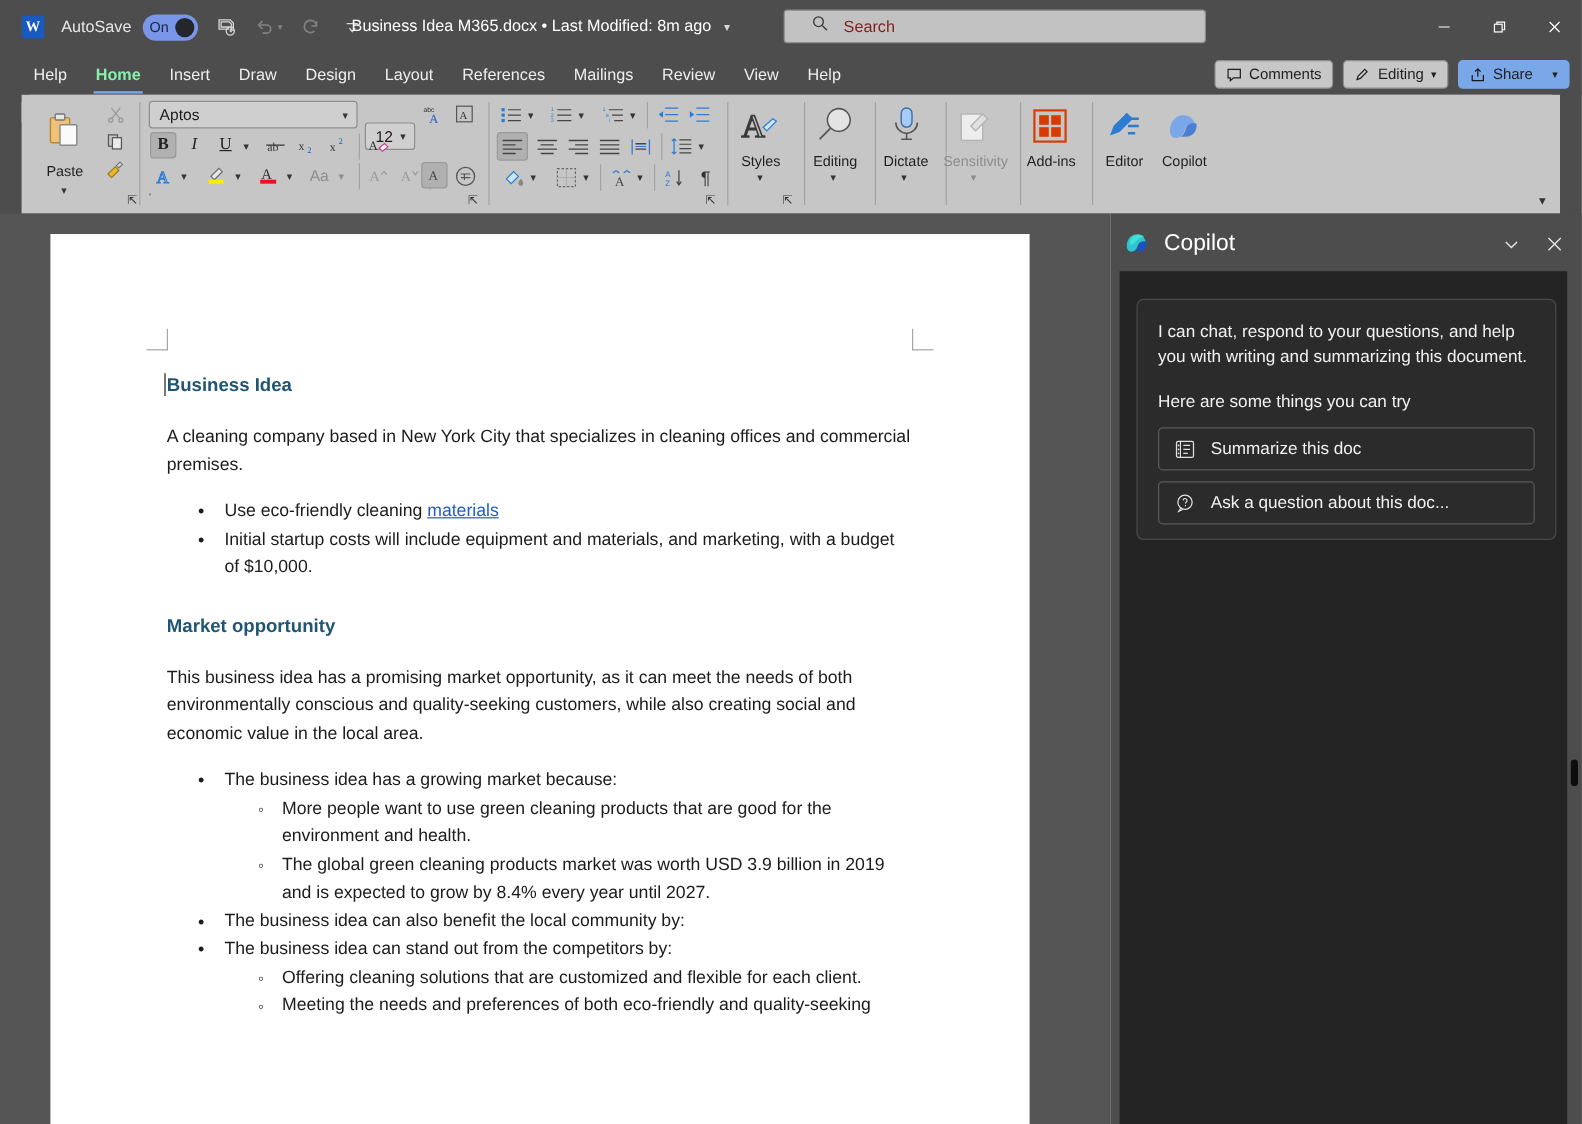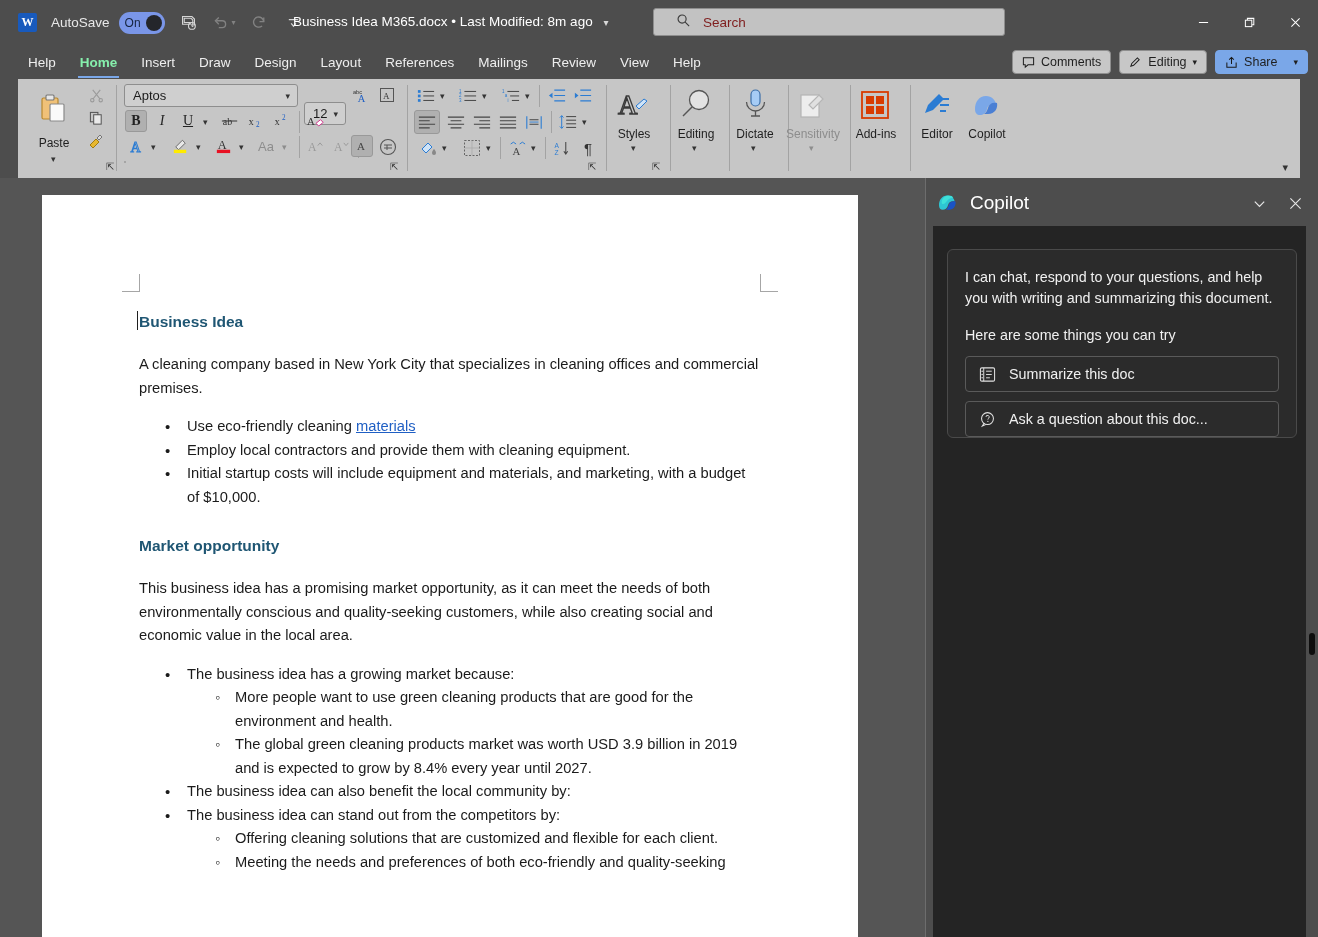--- a/index.html
+++ b/index.html
@@ -187,21 +187,21 @@
   .cp-logo { margin-left: 10px; width: 24px; height: 24px; }
   .cp-title { margin-left: 10px; color: #ffffff; font-size: 19px; }
   .cp-actions { position: absolute; right: 10px; display: flex; gap: 10px; }
   .cp-act { width: 26px; height: 26px; display: flex; align-items: center; justify-content: center; color: #e6e6e6; }
   .cp-body {
     position: absolute; left: 7px; top: 48px; width: 378px; bottom: 0;
     background: #242424;
   }
   .cp-card {
     margin: 23px 14px 0 14px; border: 1px solid #4a4a4a; border-radius: 6px;
-    background: #2b2b2b; padding: 17px 17px 0 17px;
+    background: #2b2b2b; padding: 17px 17px 12px 17px;
   }
   .cp-text { color: #f1f1f1; font-size: 14.3px; line-height: 20.5px; }
   .cp-sub { color: #f1f1f1; font-size: 14.3px; margin-top: 19px; margin-bottom: 13px; }
   .cp-sugg {
     height: 36px; border: 1px solid #5a5a5a; border-radius: 4px;
     display: flex; align-items: center; margin-bottom: 9px;
     color: #f1f1f1; font-size: 14.3px;
   }
   .cp-sugg:last-child { margin-bottom: 0; }
   .cp-sugg .si { margin-left: 13px; display: flex; align-items: center; color: #e2e2e2; }
@@ -674,21 +674,20 @@
       <div class="v" style="left:0;top:0;height:18px;"></div>
       <div class="h" style="left:0;top:17px;width:18px;"></div>
     </div>
 
     <div class="content">
 
       <h1 class="heading">Business Idea</h1>
       <p class="para">A cleaning company based in New York City that specializes in cleaning offices and commercial premises.</p>
       <ul class="l1">
         <li><span>Use eco-friendly cleaning </span><a class="link" href="#">materials</a></li>
-        <li>Employ local contractors and provide them with cleaning equipment.</li>
         <li>Initial startup costs will include equipment and materials, and marketing, with a budget of $10,000.</li>
       </ul>
 
       <h1 class="heading nocaret" style="margin-top:28px;">Market opportunity</h1>
       <p class="para">This business idea has a promising market opportunity, as it can meet the needs of both environmentally conscious and quality-seeking customers, while also creating social and economic value in the local area.</p>
       <ul class="l1">
         <li>
           <span>The business idea has a growing market because:</span>
           <ul class="l2">
             <li>More people want to use green cleaning products that are good for the environment and health.</li>

